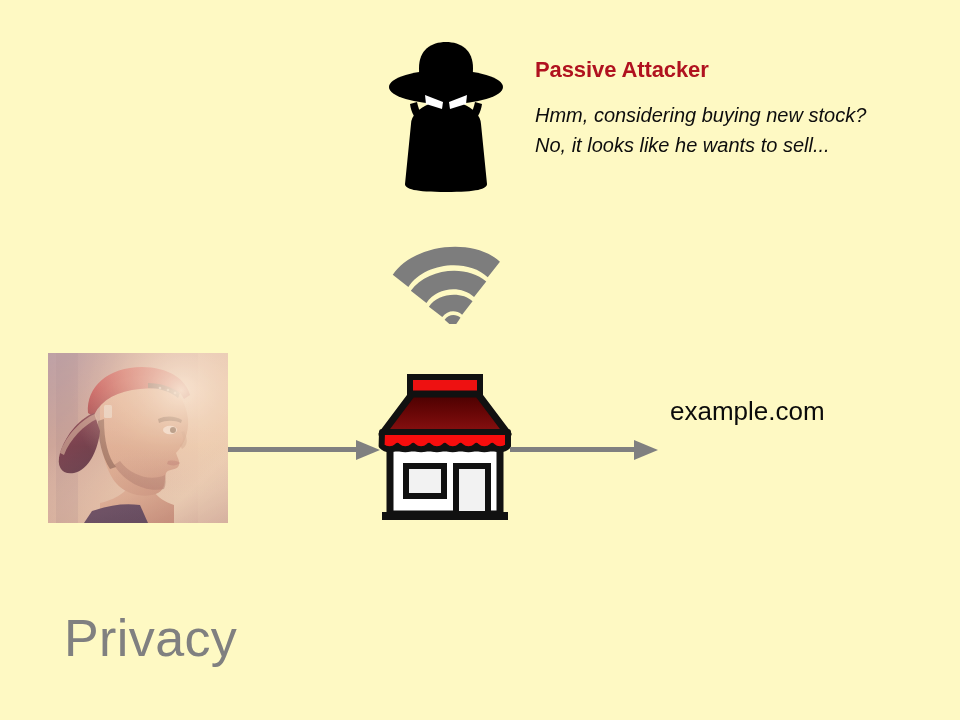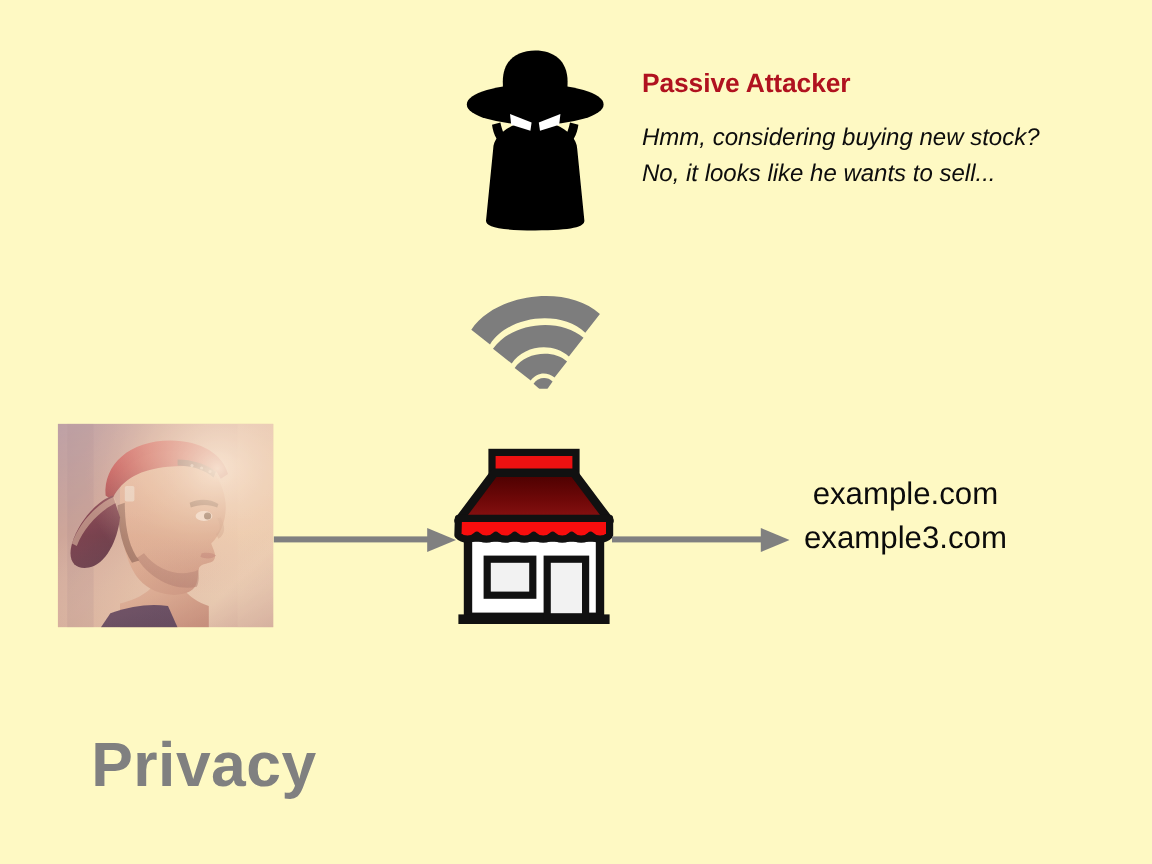--- a/index.html
+++ b/index.html
@@ -95,24 +95,24 @@
     font-size: 26px;
     color: #0b0b0b;
     line-height: 1.42;
     text-align: center;
   }
   .domain-list div { white-space: nowrap; }
 
   
   .page-title {
     position: absolute;
-    left: 76px;
+    left: 64px;
     top: 608px;
     font-size: 52px;
-    font-weight: 700;
+    font-weight: 400;
     color: #808080;
     letter-spacing: 0.4px;
   }
 </style>
 </head>
 <body>
 
 <div id="slide">
 
   <div class="attacker-icon">
@@ -294,18 +294,17 @@
 
   <div class="arrow arrow-2">
     <svg viewBox="0 0 148 26" width="148" height="26" aria-hidden="true">
       <rect x="0" y="10" width="126" height="5" fill="#808080"></rect>
       <path d="M124 3 L148 13 L124 23 Z" fill="#808080"></path>
     </svg>
   </div>
 
   <div class="domain-list">
     <div>example.com</div>
-    <div>example3.com</div>
   </div>
 
   <div class="page-title">Privacy</div>
 
 </div>
 
 </body></html>

